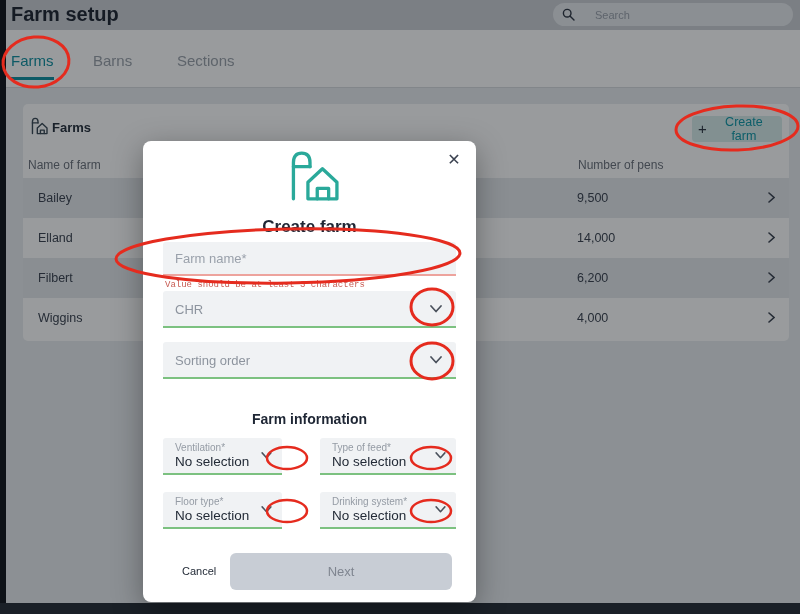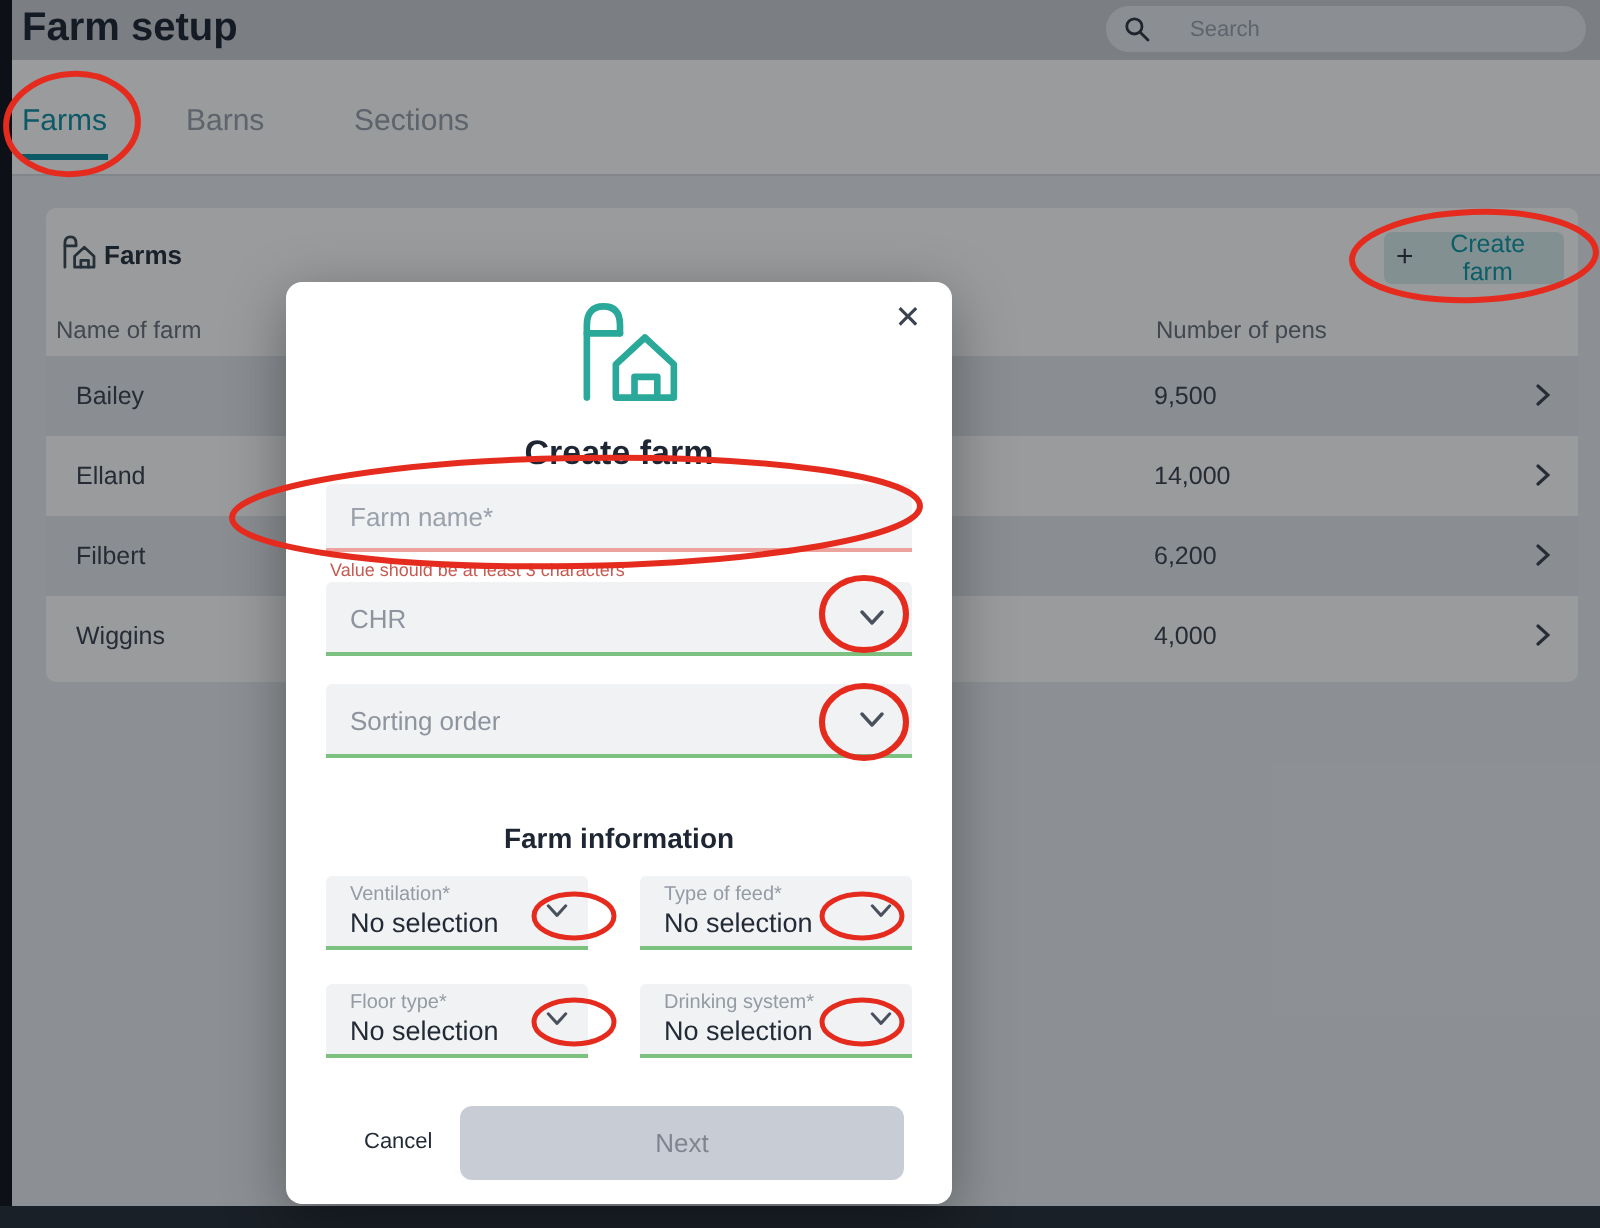--- a/index.html
+++ b/index.html
@@ -55,32 +55,32 @@
   .m-close{position:absolute;right:12px;top:9px;font-size:16px;color:#3b4250;cursor:pointer;
            width:20px;height:20px;text-align:center;line-height:20px;}
   .m-icon{position:absolute;left:50%;transform:translateX(-50%);top:8px;}
   .m-title{position:absolute;left:0;top:76px;width:100%;text-align:center;font-size:17px;
            font-weight:bold;color:#1e2634;}
   .m-input{position:absolute;left:20px;top:101px;width:293px;height:34px;background:#f0f2f4;
            border:none;border-bottom:2px solid #eda39d;border-radius:3px 3px 0 0;
            font-size:13px;color:#39414e;padding:0 12px;outline:none;
            font-family:"Liberation Sans",sans-serif;}
   .m-input::placeholder{color:#9aa1ab;}
-  .m-valid{position:absolute;left:22px;top:139px;font-size:9px;color:#c75b52;}
+  .m-valid{position:absolute;left:22px;top:139px;font-size:9px;color:#c75b52;font-family:Liberation Mono, monospace;}
   .m-select-lg{position:absolute;left:20px;width:293px;height:37px;background:#f0f2f4;
                border-bottom:2px solid #7cc180;border-radius:3px 3px 0 0;cursor:pointer;}
   .m-chr{top:150px;} .m-sort{top:201px;padding-left:16px;}
   .m-select-lg .ph{position:absolute;left:12px;top:11px;font-size:13px;color:#8d949e;}
   .m-select-lg .chev{position:absolute;right:14px;top:14px;}
   .m-sec-title{position:absolute;left:0;top:270px;width:100%;text-align:center;font-size:14px;
                font-weight:bold;color:#1e2634;}
   .m-sel{position:absolute;height:37px;background:#f0f2f4;border-bottom:2px solid #7cc180;
          border-radius:3px 3px 0 0;cursor:pointer;}
   .sel-r1{top:297px;} .sel-r2{top:351px;}
-  .sel-c1{left:20px;width:131px;} .sel-c2{left:177px;width:136px;}
+  .sel-c1{left:20px;width:119px;} .sel-c2{left:177px;width:136px;}
   .m-sel .lbl{position:absolute;left:12px;top:4px;font-size:10px;color:#949ba4;}
   .m-sel .val{position:absolute;left:12px;top:16px;font-size:13.5px;color:#232b37;}
   .m-sel .chev{position:absolute;right:10px;top:14px;}
   .m-cancel{position:absolute;left:33px;top:423px;font-size:11px;color:#232b37;background:none;
             border:none;cursor:pointer;font-family:"Liberation Sans",sans-serif;}
   .m-next{position:absolute;left:87px;top:412px;width:222px;height:37px;background:#c8cdd5;
           color:#7f8590;font-size:13px;border:none;border-radius:6px;
           font-family:"Liberation Sans",sans-serif;}
 
   

